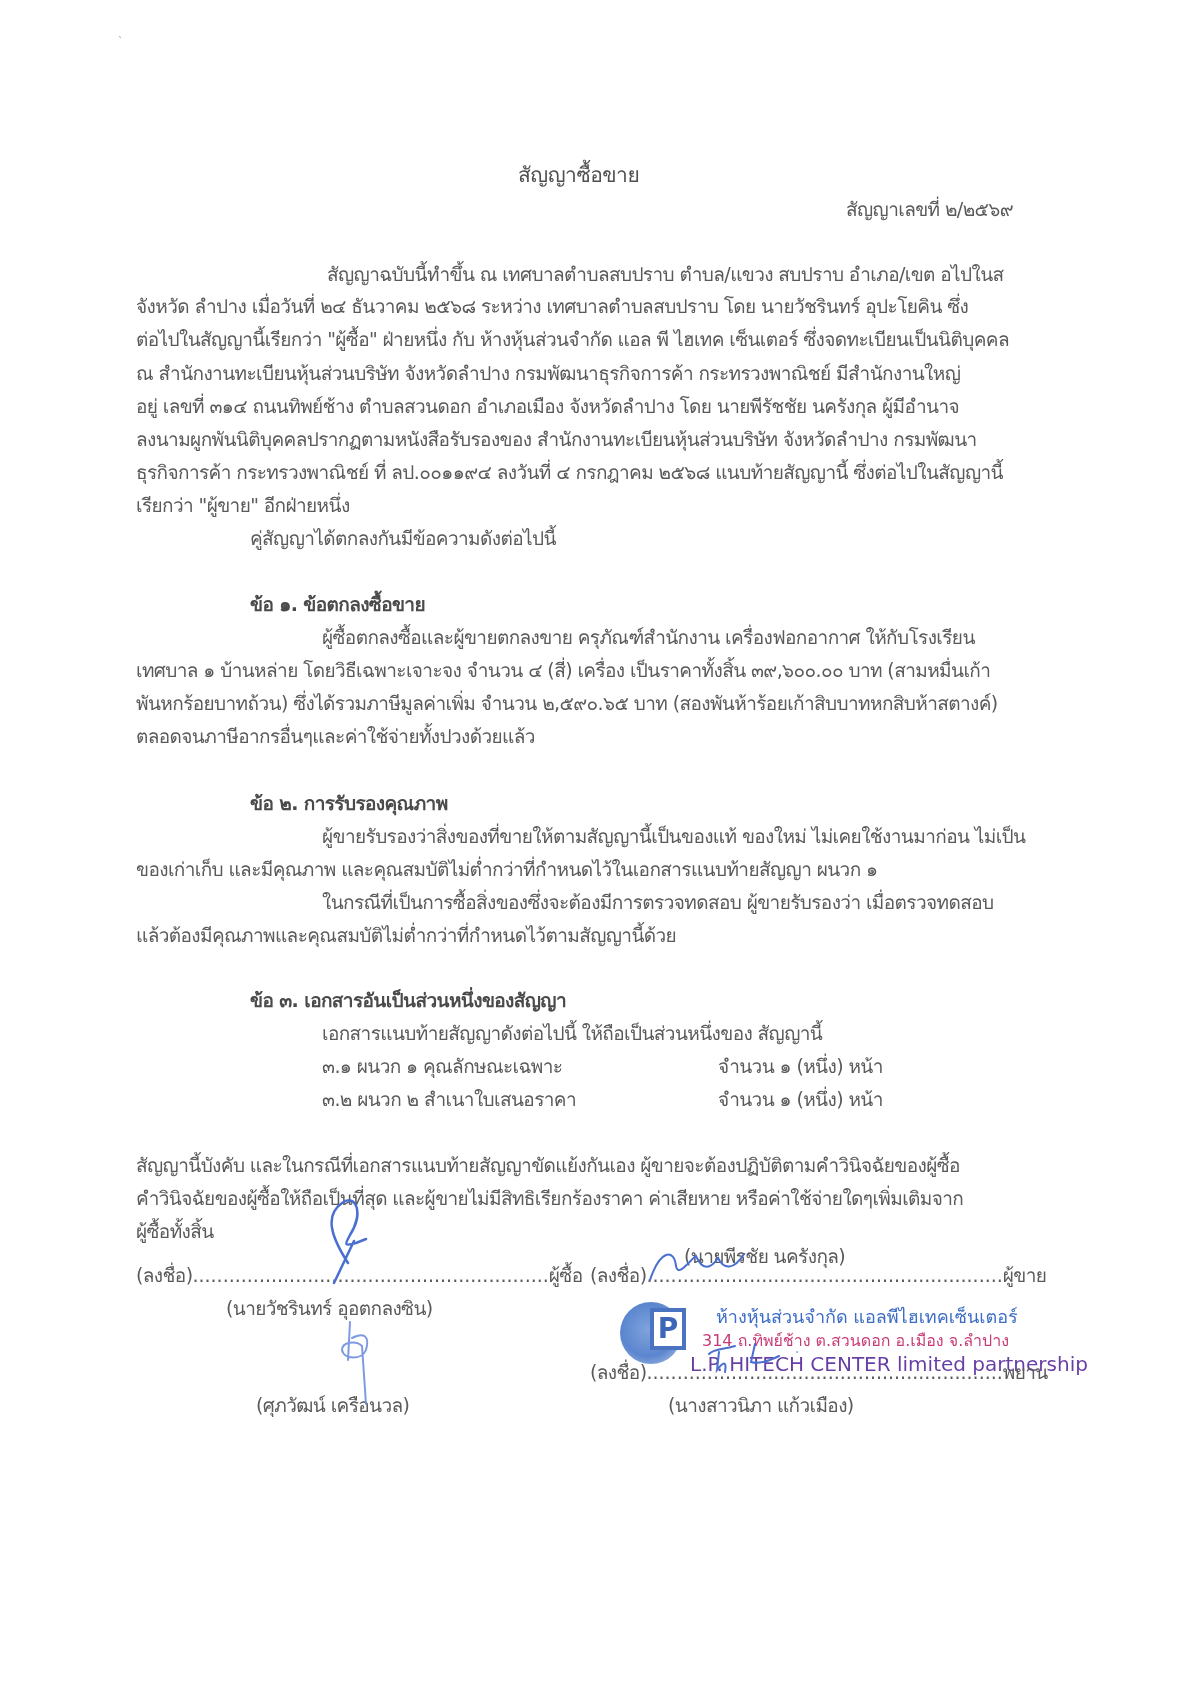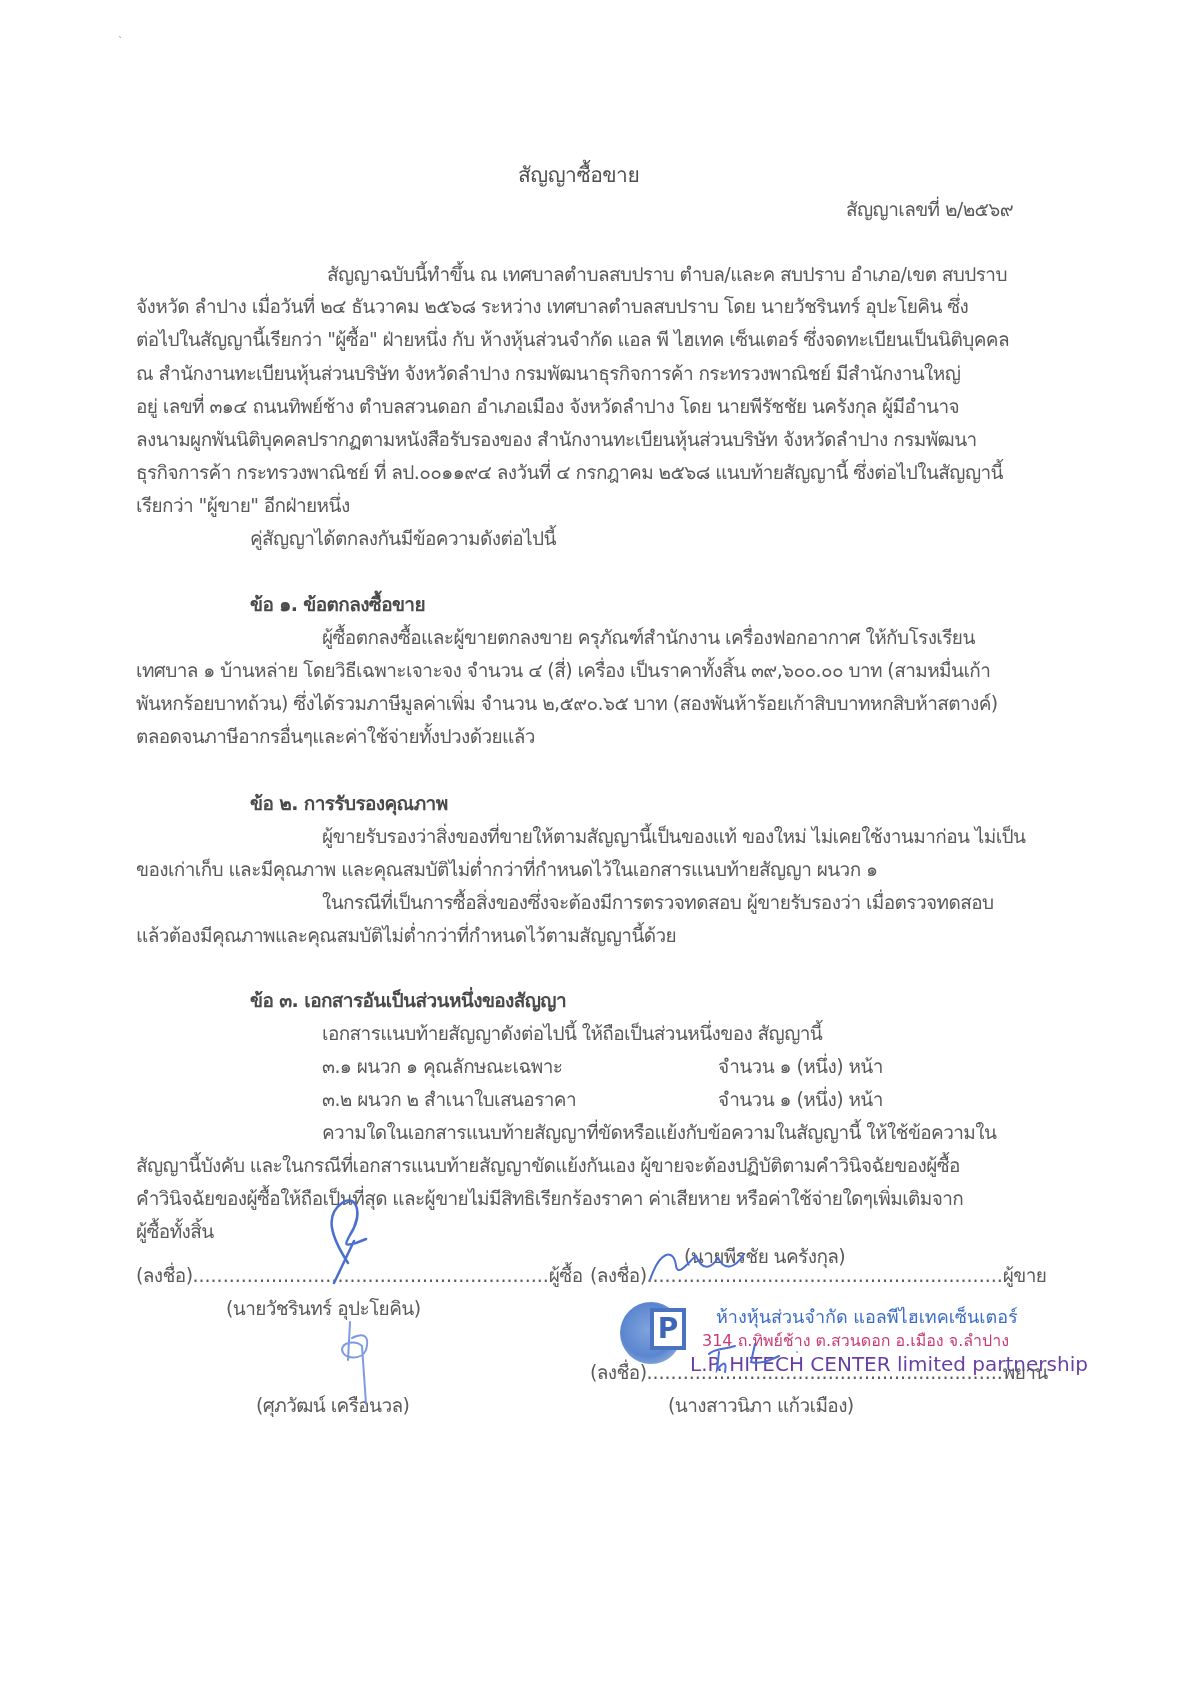--- a/index.html
+++ b/index.html
@@ -25,21 +25,21 @@
 </head>
 <body>
 
 <div class="page">
 
   <span class="mark" style="left:118px;top:36px;">ˋ</span>
 
   <div class="abs title" style="left:518px;top:158px;">สัญญาซื้อขาย</div>
   <div class="abs t" style="left:846px;top:194px;">สัญญาเลขที่ ๒/๒๕๖๙</div>
 
-  <div class="abs t" style="left:327px;top:259px;">สัญญาฉบับนี้ทำขึ้น ณ เทศบาลตำบลสบปราบ ตำบล/และค สบปราบ อำเภอ/เขต สบปราบ</div>
+  <div class="abs t" style="left:327px;top:259px;">สัญญาฉบับนี้ทำขึ้น ณ เทศบาลตำบลสบปราบ ตำบล/แขวง สบปราบ อำเภอ/เขต อไปในส</div>
   <div class="abs t" style="left:136px;top:291px;">จังหวัด ลำปาง เมื่อวันที่ ๒๔ ธันวาคม ๒๕๖๘ ระหว่าง เทศบาลตำบลสบปราบ โดย นายวัชรินทร์ อุปะโยคิน ซึ่ง</div>
   <div class="abs t" style="left:136px;top:324px;">ต่อไปในสัญญานี้เรียกว่า "ผู้ซื้อ" ฝ่ายหนึ่ง กับ ห้างหุ้นส่วนจำกัด แอล พี ไฮเทค เซ็นเตอร์ ซึ่งจดทะเบียนเป็นนิติบุคคล</div>
   <div class="abs t" style="left:136px;top:358px;">ณ สำนักงานทะเบียนหุ้นส่วนบริษัท จังหวัดลำปาง กรมพัฒนาธุรกิจการค้า กระทรวงพาณิชย์  มีสำนักงานใหญ่</div>
   <div class="abs t" style="left:136px;top:391px;">อยู่ เลขที่ ๓๑๔ ถนนทิพย์ช้าง ตำบลสวนดอก  อำเภอเมือง  จังหวัดลำปาง  โดย  นายพีรัชชัย นครังกุล ผู้มีอำนาจ</div>
   <div class="abs t" style="left:136px;top:424px;">ลงนามผูกพันนิติบุคคลปรากฏตามหนังสือรับรองของ สำนักงานทะเบียนหุ้นส่วนบริษัท จังหวัดลำปาง กรมพัฒนา</div>
   <div class="abs t" style="left:136px;top:457px;">ธุรกิจการค้า กระทรวงพาณิชย์ ที่ ลป.๐๐๑๑๙๔ ลงวันที่ ๔ กรกฎาคม ๒๕๖๘ แนบท้ายสัญญานี้ ซึ่งต่อไปในสัญญานี้</div>
   <div class="abs t" style="left:136px;top:490px;">เรียกว่า "ผู้ขาย" อีกฝ่ายหนึ่ง</div>
   <div class="abs t" style="left:250px;top:523px;">คู่สัญญาได้ตกลงกันมีข้อความดังต่อไปนี้</div>
 
   <div class="abs head" style="left:250px;top:589px;">ข้อ ๑. ข้อตกลงซื้อขาย</div>
@@ -53,37 +53,36 @@
   <div class="abs t" style="left:136px;top:854px;">ของเก่าเก็บ และมีคุณภาพ และคุณสมบัติไม่ต่ำกว่าที่กำหนดไว้ในเอกสารแนบท้ายสัญญา ผนวก ๑</div>
   <div class="abs t" style="left:136px;top:920px;">แล้วต้องมีคุณภาพและคุณสมบัติไม่ต่ำกว่าที่กำหนดไว้ตามสัญญานี้ด้วย</div>
   <div class="abs t" style="left:322px;top:887px;">ในกรณีที่เป็นการซื้อสิ่งของซึ่งจะต้องมีการตรวจทดสอบ ผู้ขายรับรองว่า เมื่อตรวจทดสอบ</div>
 
   <div class="abs head" style="left:250px;top:985px;">ข้อ ๓. เอกสารอันเป็นส่วนหนึ่งของสัญญา</div>
   <div class="abs t" style="left:322px;top:1018px;">เอกสารแนบท้ายสัญญาดังต่อไปนี้ ให้ถือเป็นส่วนหนึ่งของ สัญญานี้</div>
   <div class="abs t" style="left:322px;top:1051px;">๓.๑  ผนวก ๑  คุณลักษณะเฉพาะ</div>
   <div class="abs t" style="left:718px;top:1051px;">จำนวน ๑ (หนึ่ง)  หน้า</div>
   <div class="abs t" style="left:322px;top:1084px;">๓.๒  ผนวก ๒  สำเนาใบเสนอราคา</div>
   <div class="abs t" style="left:718px;top:1084px;">จำนวน ๑ (หนึ่ง)  หน้า</div>
-  <div class="abs t" style="left:322px;top:1117px;">ความใดในเอกสารแนบท้ายสัญญาที่ขัดหรือแย้งกับข้อความในสัญญานี้ ให้ใช้ข้อความใน</div>
   <div class="abs t" style="left:136px;top:1150px;">สัญญานี้บังคับ และในกรณีที่เอกสารแนบท้ายสัญญาขัดแย้งกันเอง ผู้ขายจะต้องปฏิบัติตามคำวินิจฉัยของผู้ซื้อ</div>
   <div class="abs t" style="left:136px;top:1183px;">คำวินิจฉัยของผู้ซื้อให้ถือเป็นที่สุด และผู้ขายไม่มีสิทธิเรียกร้องราคา ค่าเสียหาย หรือค่าใช้จ่ายใดๆเพิ่มเติมจาก</div>
   <div class="abs t" style="left:136px;top:1216px;">ผู้ซื้อทั้งสิ้น</div>
 
   <div class="stamp">
     <div class="stamp-logo"></div>
     <div class="stamp-p">P</div>
     <div class="stamp-line1">ห้างหุ้นส่วนจำกัด แอลพีไฮเทคเซ็นเตอร์</div>
     <div class="stamp-line2">314 ถ.ทิพย์ช้าง ต.สวนดอก อ.เมือง จ.ลำปาง</div>
     <div class="stamp-line3">L.P. HITECH CENTER limited partnership</div>
   </div>
 
   <div class="abs t" style="left:136px;top:1260px;">
     <span>(ลงชื่อ)</span><span class="dots">...........................................................</span><span>ผู้ซื้อ</span>
   </div>
-  <div class="abs t" style="left:226px;top:1293px;">(นายวัชรินทร์  อุปะโยคิน)</div>
+  <div class="abs t" style="left:226px;top:1293px;">(นายวัชรินทร์  อุอตกลงซิน)</div>
 
   <div class="abs t" style="left:590px;top:1260px;">
     <span>(ลงชื่อ)</span><span class="dots">...........................................................</span><span>ผู้ขาย</span>
   </div>
   <div class="abs t" style="left:684px;top:1241px;text-align:right;">(นายพีรชัย  นครังกุล)</div>
 
   <div class="abs t" style="left:256px;top:1390px;">(ศุภวัฒน์  เครือนวล)</div>
 
   <div class="abs t" style="left:590px;top:1357px;">
     <span>(ลงชื่อ)</span><span class="dots">...........................................................</span><span>พยาน</span>

